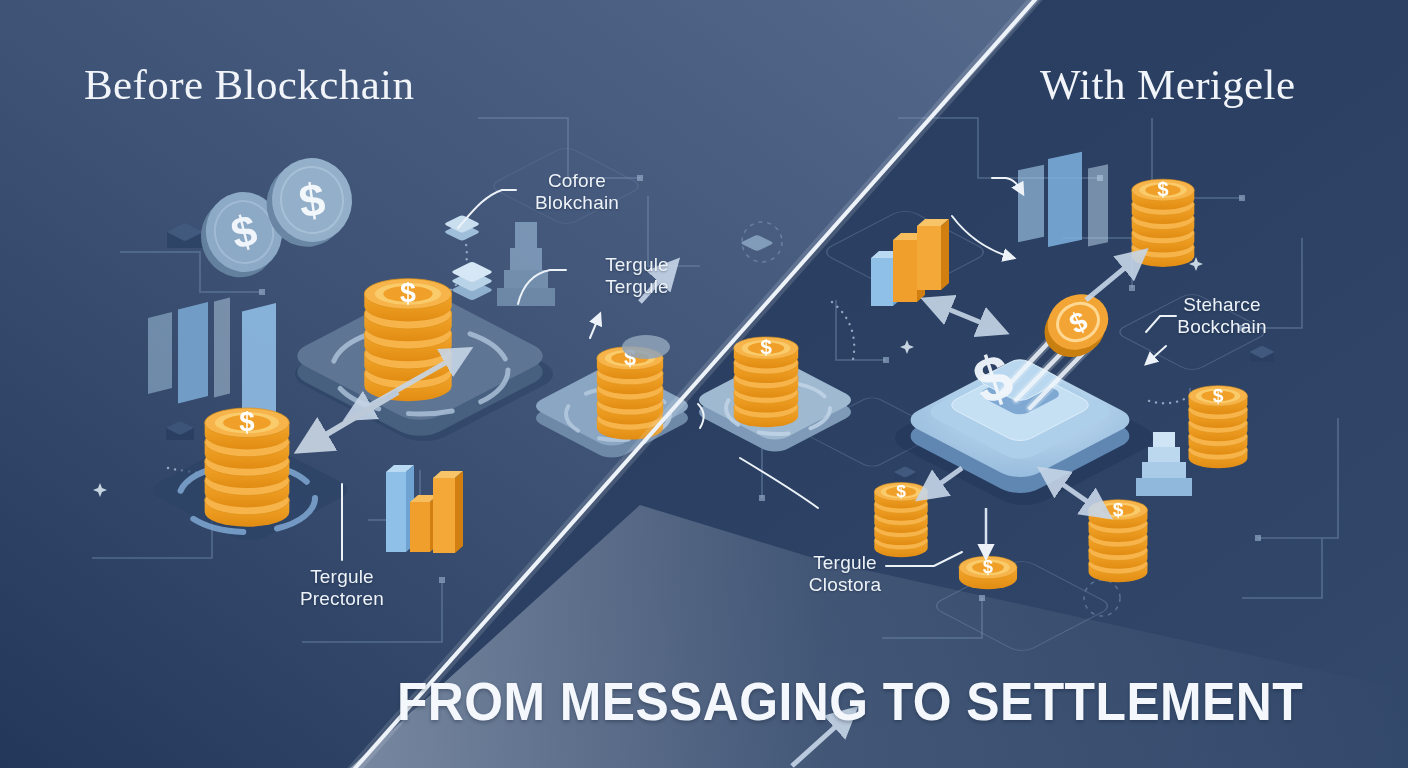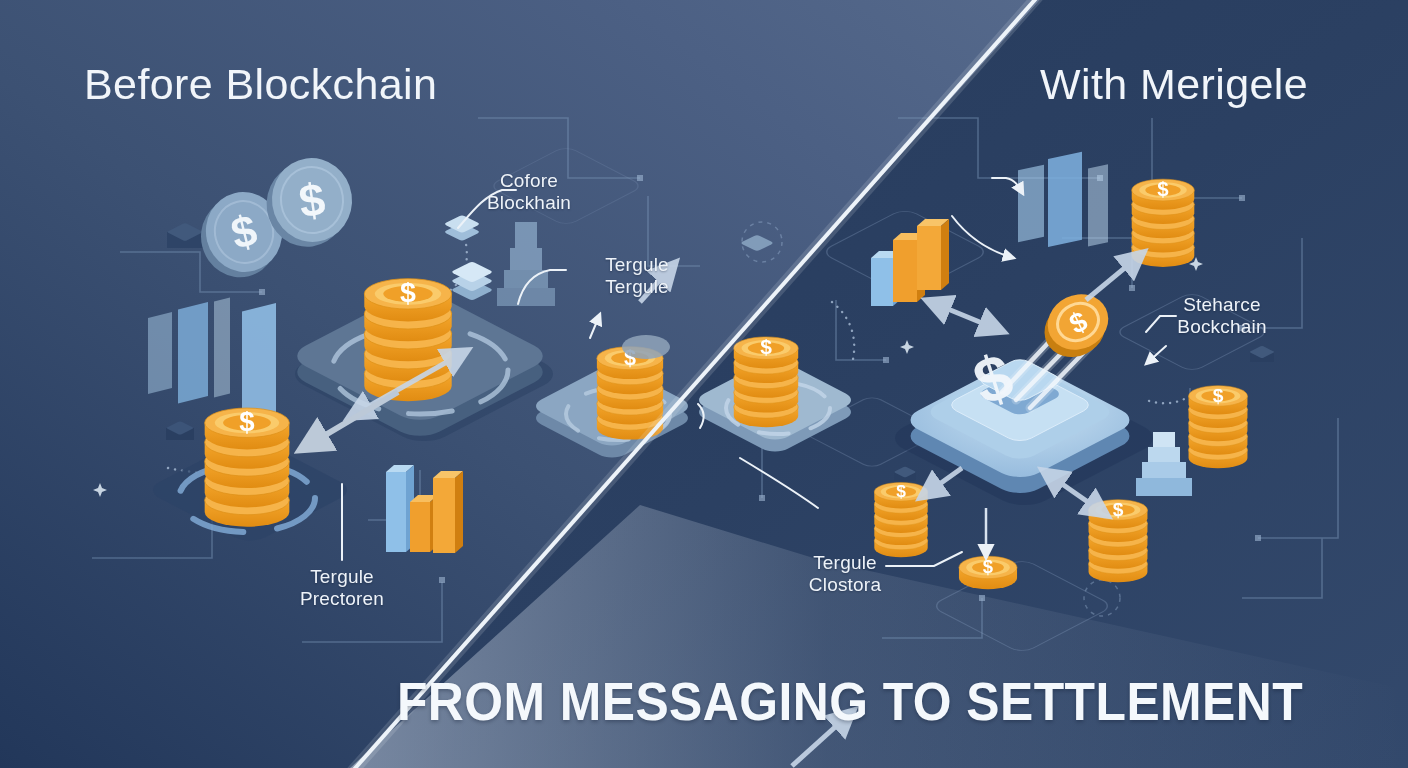--- a/index.html
+++ b/index.html
@@ -1,20 +1,20 @@
 <!DOCTYPE html>
 <html><head>
 <meta charset="utf-8">
 <style>
   html,body{margin:0;padding:0;background:#16263f;}
   .canvas{position:relative;width:1408px;height:768px;overflow:hidden;
           font-family:"Liberation Sans",sans-serif;}
   .canvas svg{position:absolute;left:0;top:0;}
   .title{position:absolute;color:#F1F5FA;font-size:43px;font-weight:400;
-         letter-spacing:.4px;white-space:nowrap;}
+         letter-spacing:.4px;white-space:nowrap;font-family:Liberation Serif, serif;}
   .callout{position:absolute;width:170px;text-align:center;color:#EEF3F9;
            font-size:19px;line-height:22px;letter-spacing:.2px;
            text-shadow:0 1px 2px rgba(10,20,40,.35);}
   .callout span{display:block;}
   .footer-title{position:absolute;left:300px;top:671px;width:1100px;text-align:center;
           color:#F4F8FC;font-size:53px;font-weight:700;letter-spacing:.5px;
           transform:scaleX(.94);white-space:nowrap;
           text-shadow:0 2px 4px rgba(10,20,40,.3);}
 </style>
 </head>
@@ -352,23 +352,23 @@
 
   <g>
     <line x1="1040" y1="-6" x2="350" y2="774" stroke="#EAF0F6" stroke-width="12" opacity=".15"></line>
     <line x1="1040" y1="-6" x2="350" y2="774" stroke="#EDF3F9" stroke-width="4"></line>
   </g>
 </svg>
 
 <div class="title" style="left:84px;top:60px">Before Blockchain</div>
 <div class="title" style="left:1040px;top:60px">With Merigele</div>
 
-<div class="callout" style="left:444px;top:170px">
+<div class="callout" style="left:492px;top:170px">
   <span>Cofore</span>
-  <span>Blockhain</span>
+  <span>Blokchain</span>
 </div>
 <div class="callout" style="left:552px;top:254px">
   <span>Tergule</span>
   <span>Tergule</span>
 </div>
 <div class="callout" style="left:257px;top:566px">
   <span>Tergule</span>
   <span>Prectoren</span>
 </div>
 <div class="callout" style="left:1137px;top:294px">

